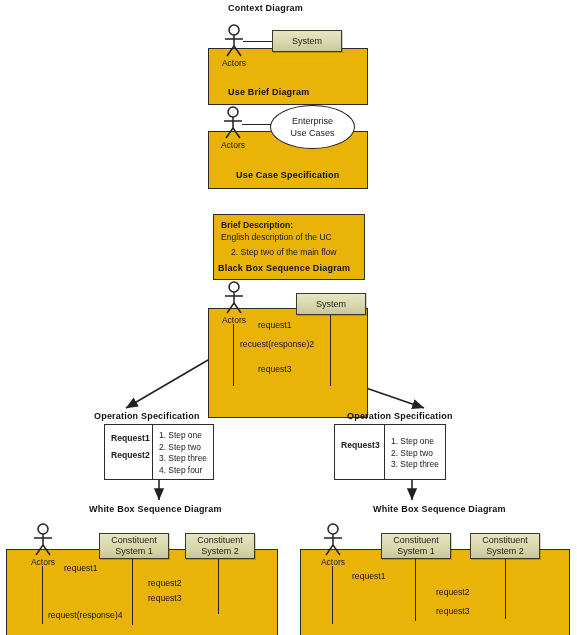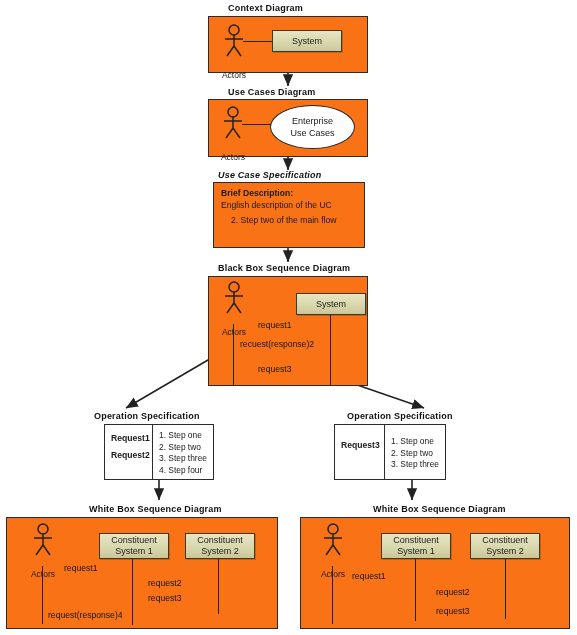--- a/index.html
+++ b/index.html
@@ -24,22 +24,23 @@
     letter-spacing:.2px;
     color:#111;
     text-align:left;
     white-space:nowrap;
     line-height:11px;
   }
 
   
   .panel{
     border:1.6px solid #2b2b2b;
-    background:#f97316;
-    box-sizing:border-box;
+    background:#eab308;
+    box-sizing:border-box;
+    margin-top:32px;
   }
 
   
   .sysbox{
     box-sizing:border-box;
     border:1.4px solid #3a3a28;
     background:linear-gradient(180deg,#e8e6c4 0%, #d9d7ac 55%, #c9c79a 100%);
     display:flex;
     align-items:center;
     justify-content:center;
@@ -51,21 +52,21 @@
   }
   .sysbox.two-line{flex-direction:column;}
 
   
   .actor{width:30px;}
   .actor svg{display:block;}
   .actor-label{
     font-size:8.5px;
     text-align:center;
     color:#1a1a1a;
-    margin-top:12px;
+    margin-top:0px;
     line-height:10px;
   }
 
   
   .ellipse{
     box-sizing:border-box;
     border:1.5px solid #222;
     border-radius:50%;
     background:#fff;
     display:flex;
@@ -190,21 +191,21 @@
     </svg>
     <div class="actor-label">Actors</div>
   </div>
 
   <div class="hline abs" style="left:243px;top:41px;width:31px;"></div>
 
   <div class="sysbox abs" style="left:272px;top:30px;width:70px;height:22px;">
     <span>System</span>
   </div>
 
-  <div class="caption abs" style="left:228px;top:87px;width:120px;">Use Cases Diagram</div>
+  <div class="caption abs" style="left:228px;top:87px;width:120px;">Use Brief Diagram</div>
 
   <div class="panel abs" style="left:208px;top:99px;width:160px;height:58px;"></div>
 
   <div class="abs actor" style="left:218px;top:106px;">
     <svg width="30" height="34" viewBox="0 0 30 34">
       <circle cx="15" cy="6" r="5" fill="none" stroke="#222" stroke-width="1.5"></circle>
       <line x1="15" y1="11" x2="15" y2="22" stroke="#222" stroke-width="1.5"></line>
       <line x1="6" y1="15" x2="24" y2="15" stroke="#222" stroke-width="1.5"></line>
       <line x1="15" y1="22" x2="8" y2="32" stroke="#222" stroke-width="1.5"></line>
       <line x1="15" y1="22" x2="22" y2="32" stroke="#222" stroke-width="1.5"></line>
@@ -212,21 +213,21 @@
     <div class="actor-label">Actors</div>
   </div>
 
   <div class="hline abs" style="left:242px;top:124px;width:30px;"></div>
 
   <div class="ellipse abs" style="left:270px;top:105px;width:85px;height:44px;">
     <span>Enterprise</span>
     <span>Use Cases</span>
   </div>
 
-  <div class="caption abs" style="left:218px;top:170px;width:130px;font-style:italic;">Use Case Specification</div>
+  <div class="caption abs" style="left:236px;top:170px;width:130px;">Use Case Specification</div>
 
   <div class="panel abs" style="left:213px;top:182px;width:152px;height:66px;padding:5px 7px;">
     <div class="spec">
       <div><b>Brief Description:</b></div>
       <div>English description of the UC</div>
       <span class="gap"></span>
       <div style="padding-left:10px;">2. Step two of the main flow</div>
     </div>
   </div>
 

